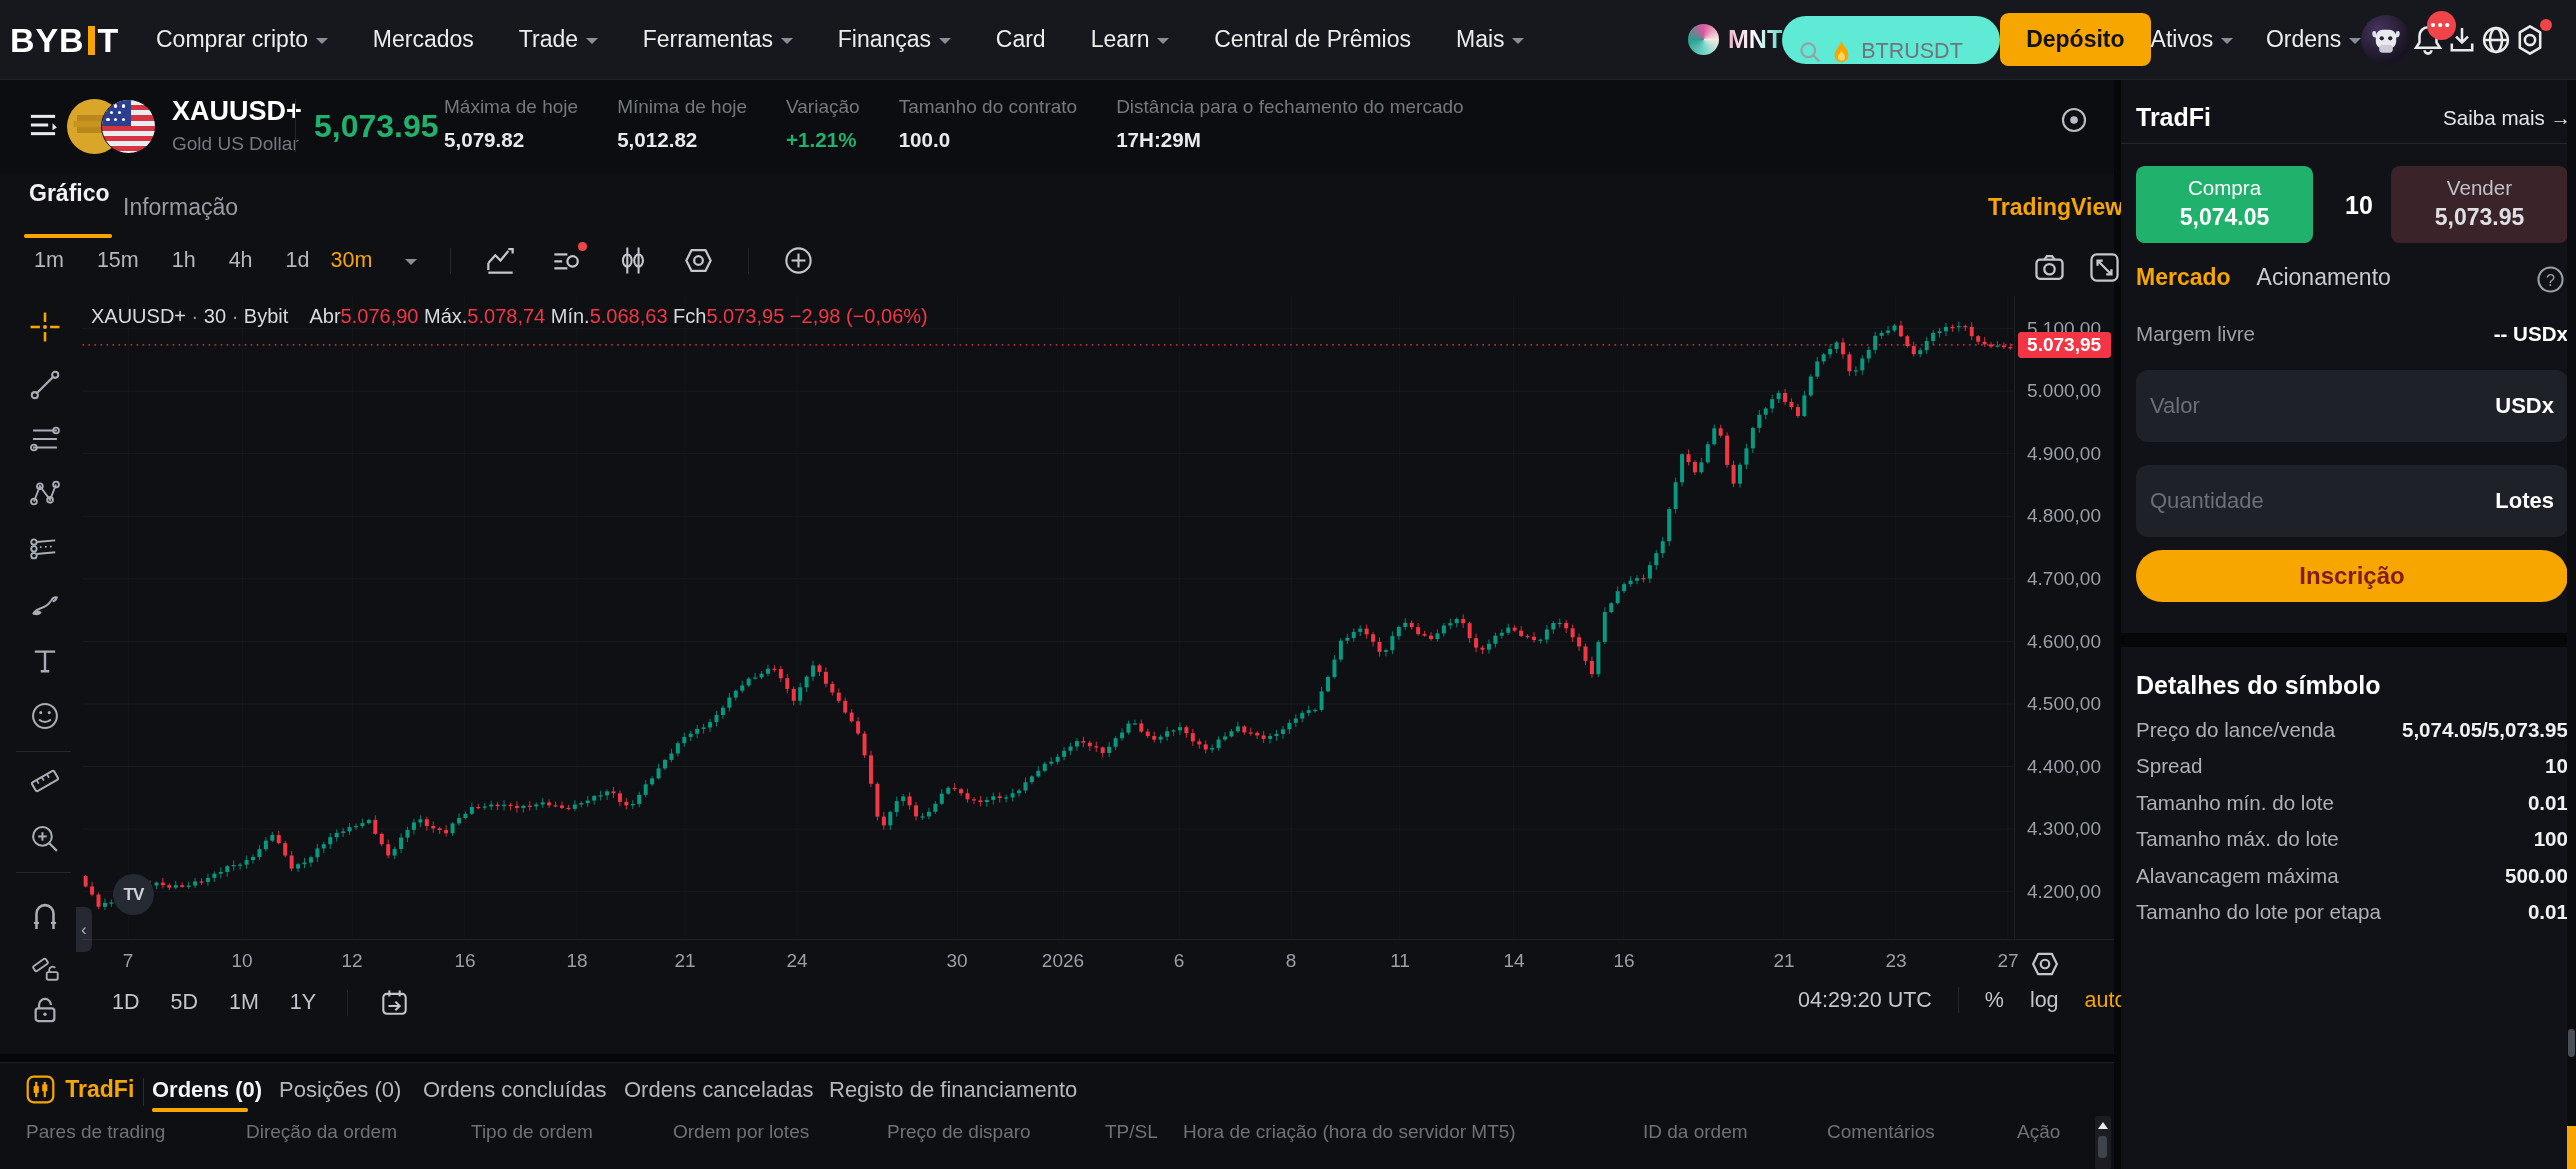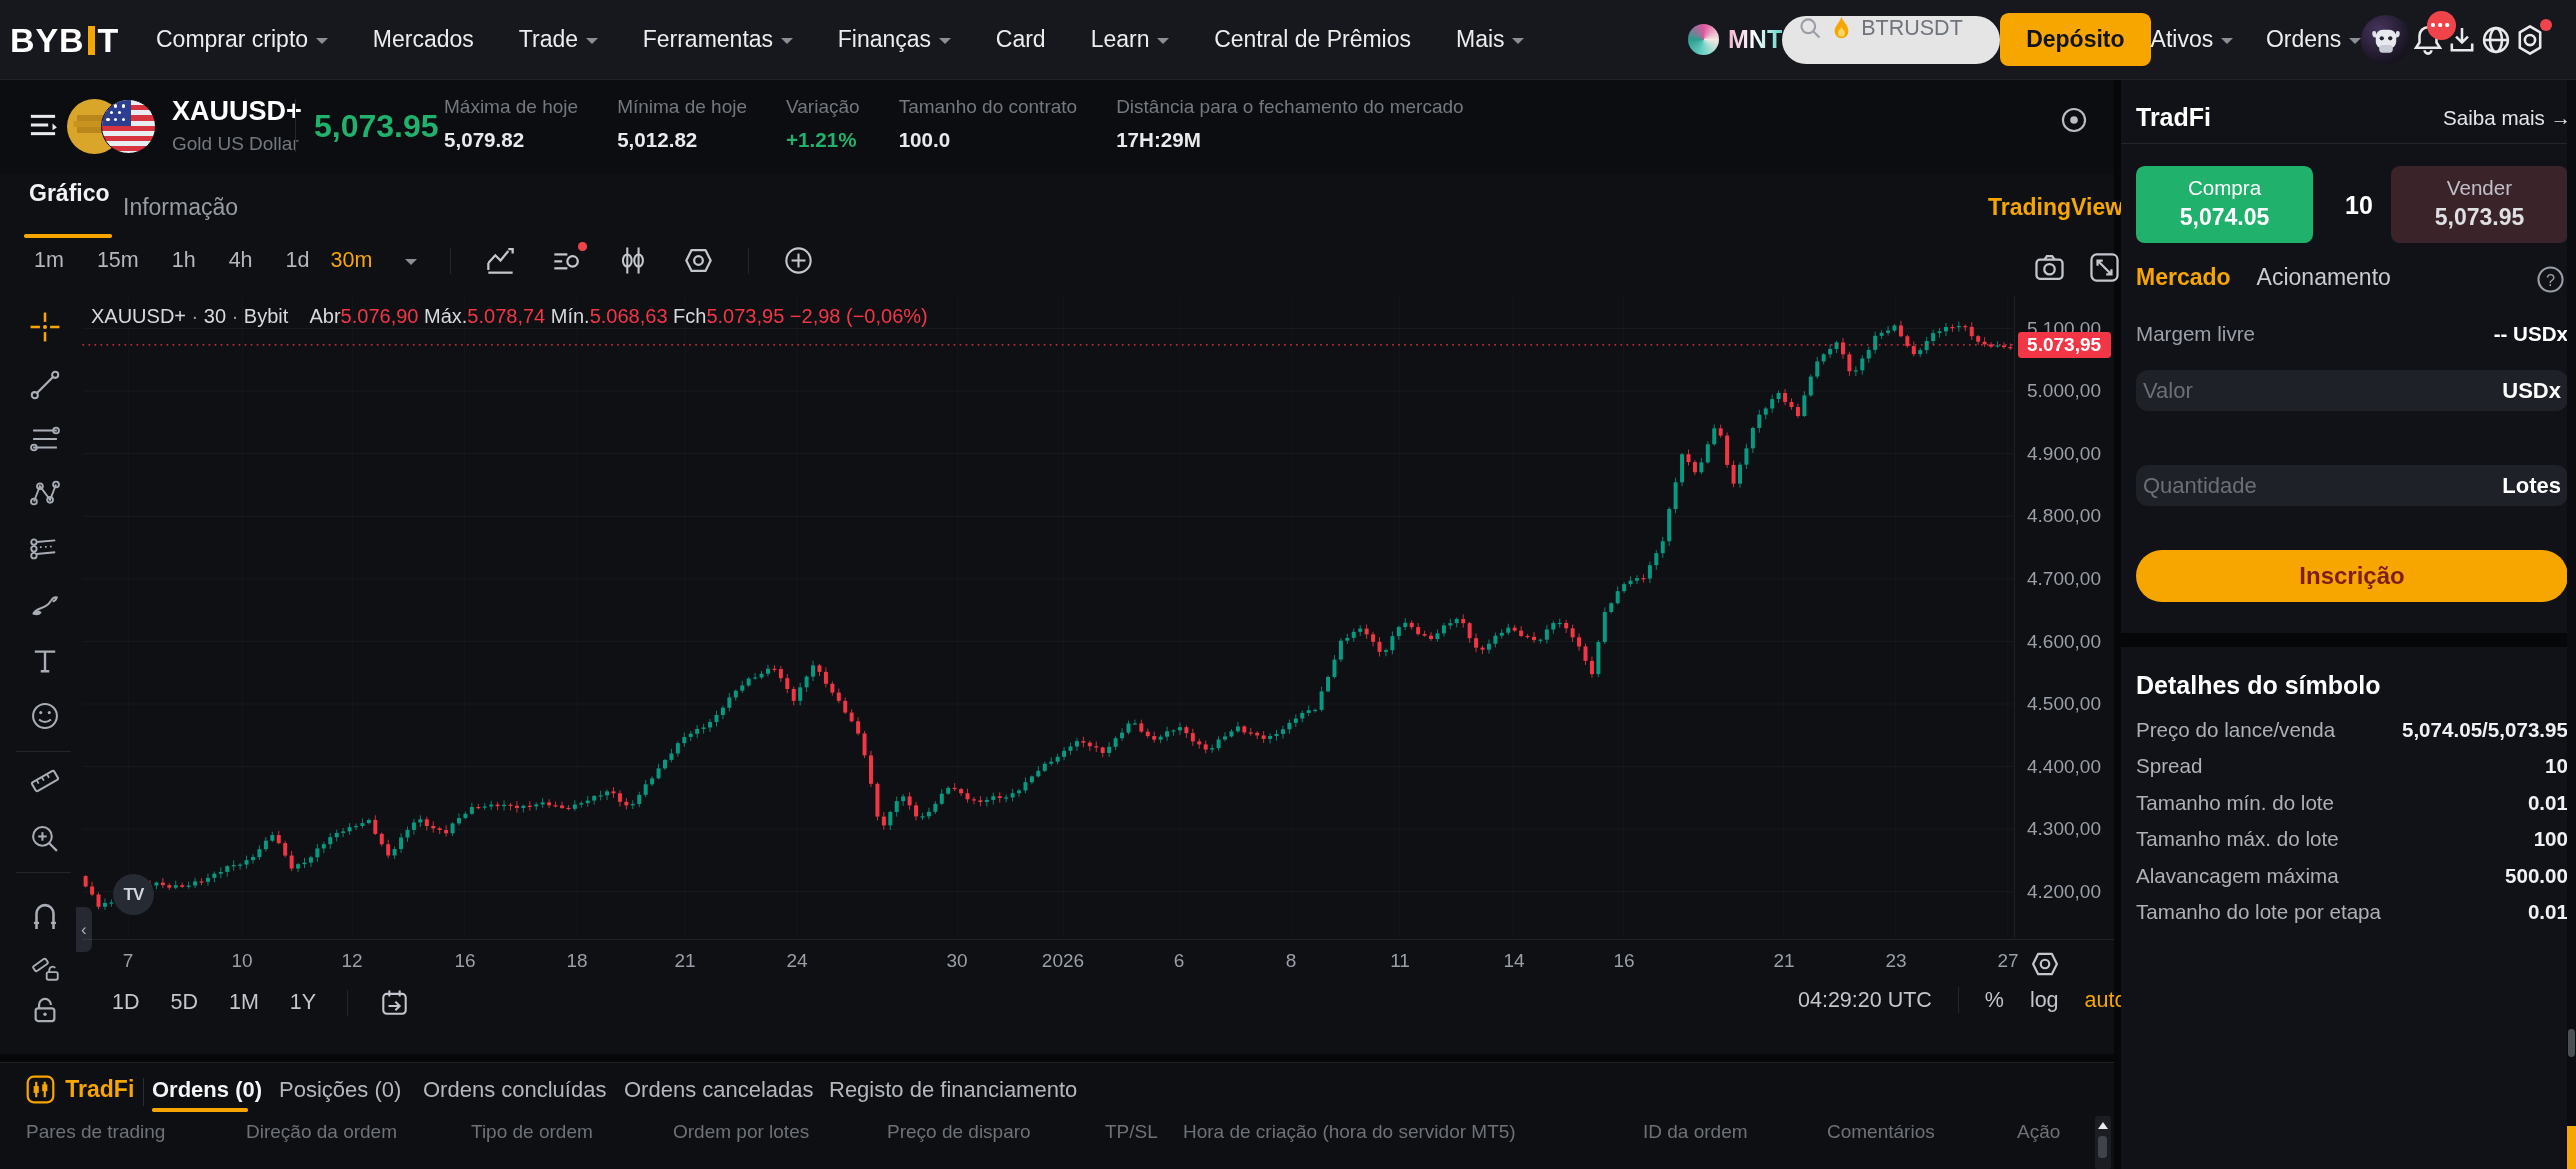--- a/index.html
+++ b/index.html
@@ -10,21 +10,21 @@
   #nav{left:0;top:0;width:2576px;height:79px;background:#17181d;border-bottom:0.9px solid #1f2127;}
   #logo{left:10px;top:20.6px;font-size:34px;font-weight:bold;letter-spacing:0.9px;color:#fff;display:flex;align-items:center;}
   #logo .bar{display:inline-block;width:6.9px;height:29px;background:#f7a600;margin:0 2.6px 0 3.4px;}
   #nav-menu{left:156px;top:0;height:79px;display:flex;align-items:center;gap:45px;}
   .nav-item{display:flex;align-items:center;gap:7.7px;font-size:23px;color:#eceded;cursor:pointer;white-space:nowrap;}
   .caret{width:0;height:0;border-left:6px solid transparent;border-right:6px solid transparent;border-top:6.9px solid #8b8e96;margin-top:3.4px;}
   #nav-right{right:29px;top:0;height:79px;display:flex;align-items:center;position:absolute;}
   #mnt{display:flex;align-items:center;gap:8.6px;font-size:25px;font-weight:bold;}
   #mnt .burst{width:31px;height:31px;border-radius:50%;background:conic-gradient(#e0559d,#f4e9e2,#6fd3c6,#2b9e8f,#e0559d);}
   #mnt .mnt-txt{background:linear-gradient(90deg,#f0b6cf,#ffffff,#62d5c8);-webkit-background-clip:text;background-clip:text;color:transparent;}
-  #search-pill{width:187px;height:48px;background:#e5e5e5;border-radius:24px;display:flex;align-items:flex-start;gap:10.3px;padding:0 15.5px;}
+  #search-pill{width:187px;height:48px;background:#5eead4;border-radius:24px;display:flex;align-items:flex-end;gap:10.3px;padding:0 15.5px;}
   #search-pill .q{font-size:21.5px;color:#70747c;}
   #deposit-btn{background:#f7a600;color:#121317;font-weight:bold;font-size:23px;border-radius:8.6px;padding:13px 26px;cursor:pointer;}
   .icon-btn{position:relative;display:flex;align-items:center;cursor:pointer;}
   .red-badge{position:absolute;top:-12px;left:15.5px;background:#ef454a;color:#fff;border-radius:14.6px;min-width:29px;height:29px;display:flex;align-items:center;justify-content:center;font-size:15.5px;letter-spacing:1.7px;}
   .red-dot{position:absolute;top:-3.4px;right:-5.2px;width:12px;height:12px;border-radius:50%;background:#ef454a;}
   #avatar{width:50px;height:50px;border-radius:50%;background:radial-gradient(circle at 35% 30%,#47345e,#171420 70%);display:flex;align-items:center;justify-content:center;overflow:hidden;}
   
   #ticker{left:0;top:80px;width:2114px;height:94px;background:#0b0d11;}
   #coin{left:67px;top:19px;width:89px;height:55px;}
   #coin .gold{position:absolute;left:0;top:0;width:55px;height:55px;border-radius:50%;background:#d9a62a;}
@@ -84,21 +84,21 @@
   #buy-btn{left:2136px;top:166px;width:177px;height:77px;background:#20b26c;border-radius:8.6px;color:#fff;text-align:center;cursor:pointer;}
   #sell-btn{left:2391px;top:166px;width:177px;height:77px;background:#3a2329;border-radius:8.6px;text-align:center;cursor:pointer;}
   .bs-l{font-size:20.6px;margin-top:10.3px;} .bs-p{font-size:23px;font-weight:bold;margin-top:3.4px;}
   #sell-btn .bs-l{color:#bfc1c7;} #sell-btn .bs-p{color:#dee0e4;}
   #spread-mid{left:2333px;top:191px;width:52px;text-align:center;font-size:25px;font-weight:bold;color:#fff;}
   #ot-row{left:2136px;top:264px;display:flex;gap:26px;}
   .ot{font-size:23px;color:#c9cbd1;cursor:pointer;} .ot.sel{color:#f7a600;font-weight:bold;}
   #help-q{left:2535px;top:264px;position:absolute;}
   #margin-row{left:2136px;top:322px;width:432px;display:flex;justify-content:space-between;}
   #margin-row .l{font-size:20.6px;color:#9ca0a8;} #margin-row .v{font-size:20.6px;color:#fff;font-weight:bold;}
-  .inputbox{left:2136px;width:432px;height:41px;background:#1e2127;border-radius:12px;display:flex;align-items:center;justify-content:space-between;padding:0 7px;box-sizing:border-box;cursor:text;}
+  .inputbox{left:2136px;width:432px;height:72px;background:#1e2127;border-radius:12px;display:flex;align-items:center;justify-content:space-between;padding:0 14px;box-sizing:border-box;cursor:text;}
   .inputbox .ph{font-size:22px;color:#6b6f78;} .inputbox .un{font-size:22px;color:#fff;font-weight:bold;}
   #submit-btn{left:2136px;top:550px;width:432px;height:52px;background:#f7a600;border-radius:30px;color:#7f1d1d;font-size:24px;font-weight:bold;display:flex;align-items:center;justify-content:center;cursor:pointer;}
   #rp-gap{left:2121px;top:633px;width:447px;height:13.7px;background:#060709;}
   #det-title{left:2136px;top:671px;font-size:25px;font-weight:bold;color:#fff;}
   #detail-rows{left:2136px;top:718px;width:432px;}
   .drow{position:absolute;width:432px;display:flex;justify-content:space-between;}
   .drow .l{font-size:20.6px;color:#adb0b6;} .drow .v{font-size:20.6px;color:#f0f1f3;font-weight:bold;}
   
   #orders{left:0;top:1062px;width:2114px;height:107px;background:#0d0f13;border-top:0.9px solid #1f2127;}
   #tradfi-brand{left:26px;top:1075px;display:flex;align-items:center;gap:10.3px;position:absolute;}

